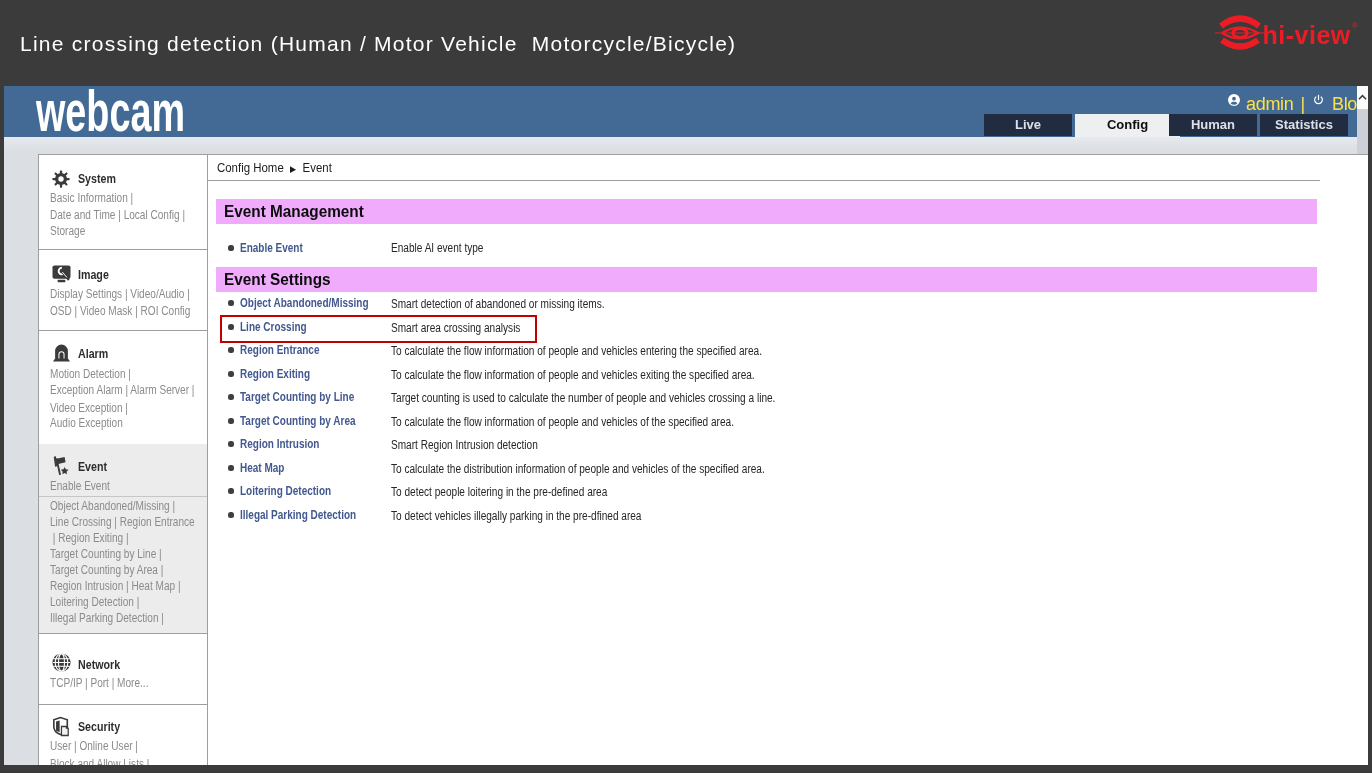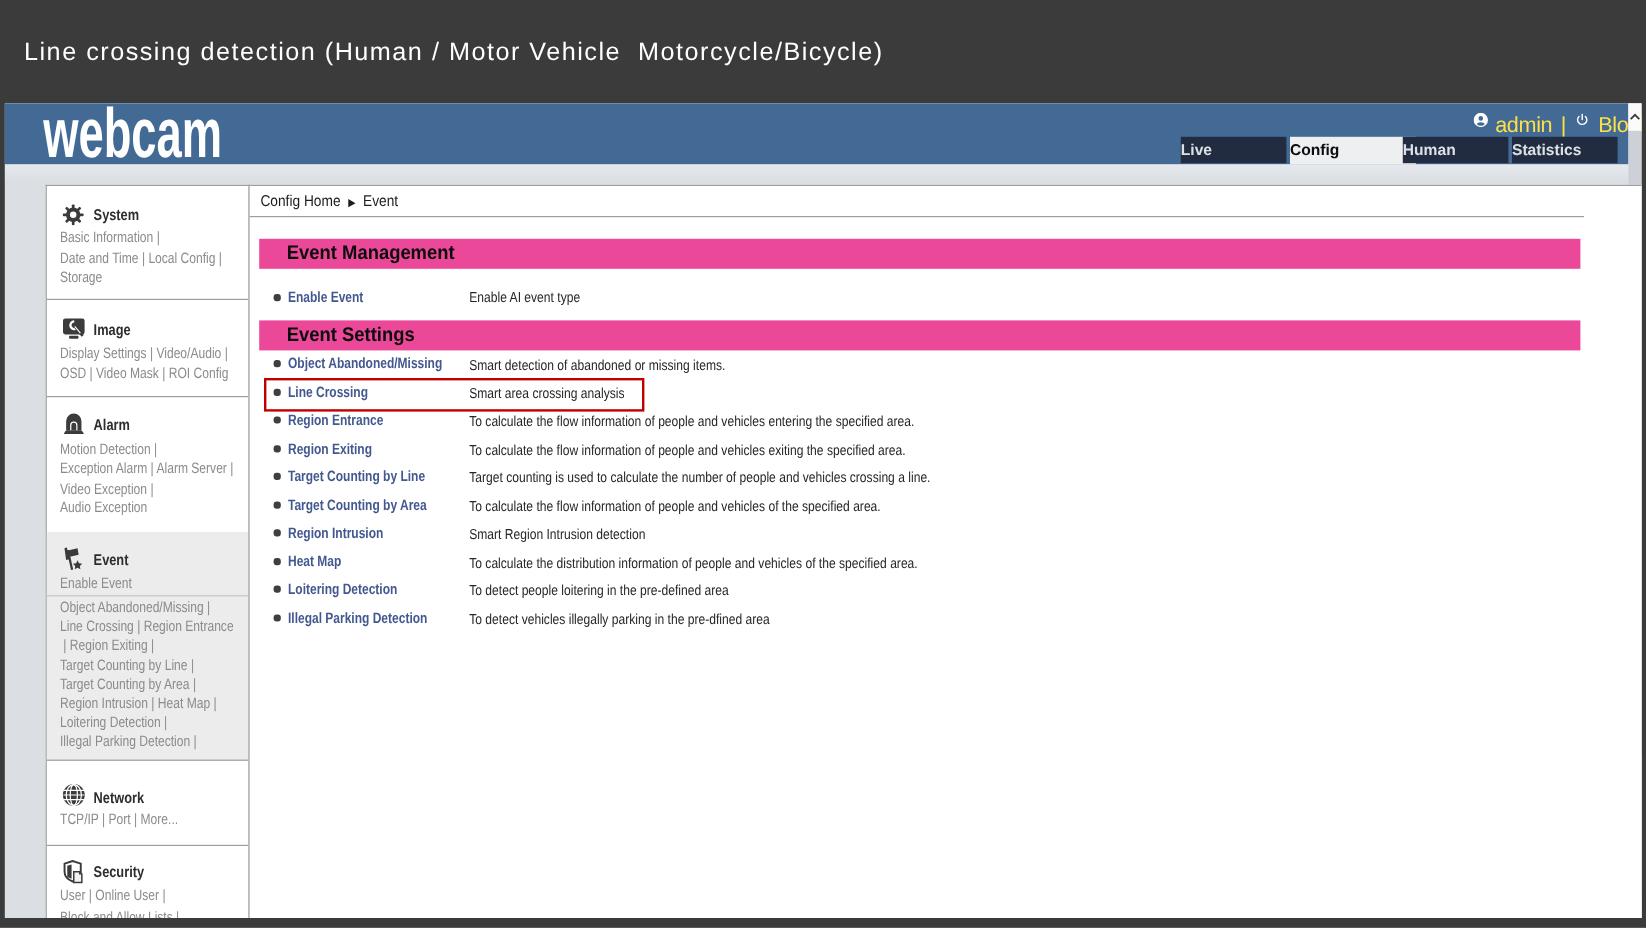--- a/index.html
+++ b/index.html
@@ -7,21 +7,21 @@
   font-family:"Liberation Sans", sans-serif; }
 .topbar { position:absolute; left:0; top:0; width:1372px; height:86px; background:#3b3b3b; }
 .title { position:absolute; left:20px; top:32px; color:#ffffff; font-size:21px; letter-spacing:1.25px; white-space:pre; }
 .hiview { position:absolute; left:1215px; top:6px; }
 .app { position:absolute; left:4px; top:86px; width:1364px; height:679px; background:#dbdfe4; overflow:hidden; }
 .bluebar { position:absolute; left:0; top:0; width:1353px; height:51px; background:#436a94; }
 .userline { position:absolute; left:1224px; top:8px; height:14px; color:#fde047; font-size:18px;
   letter-spacing:-0.3px; display:flex; align-items:flex-start; }
 .tabs { position:absolute; left:980px; top:28px; width:366px; height:23px; }
 .tab { position:absolute; top:0; height:22px; background:#212c40; color:#dde1e7;
-  font-size:13px; font-weight:bold; text-align:left; line-height:22px; }
+  font-size:13px; font-weight:bold; text-align:center; line-height:22px; }
 .tab.active { background:#edeff1; color:#0d0d0d; height:23px; }
 
 .sbar { position:absolute; left:1353px; top:0; width:11px; height:679px; background:#cdd1d7; }
 .sbtn { position:absolute; left:0; width:11px; background:#fbfbfb; color:#3f3f3f; text-align:center; }
 .sthumb { position:absolute; left:0; top:543px; width:11px; height:115px; background:#f4f4f4; }
 
 .sidebar { position:absolute; left:34px; top:68px; width:170px; height:611px;
   background:#ffffff; border:1px solid #9e9e9e; border-bottom:none; }
 .icon { position:absolute; }
 .sec-title { position:absolute; font-size:13px; font-weight:bold; color:#2d2d2d;
@@ -30,34 +30,47 @@
   transform:scaleX(0.805); transform-origin:0 0; }
 .sdiv { position:absolute; left:0; width:168px; border-top:1px solid #9e9e9e; }
 .eventbg { position:absolute; left:0; top:289px; width:168px; height:190px; background:#ececec; }
 .innerdiv { position:absolute; left:0px; top:341px; width:168px; border-top:1px solid #c6c6c6; }
 
 .content { position:absolute; left:203px; top:68px; width:1292px; height:611px;
   background:#ffffff; border:1px solid #9e9e9e; border-bottom:none; }
 .crumb { position:absolute; left:0; top:0; width:1112px; height:26px; border-bottom:1px solid #9e9e9e;
   font-size:13px; color:#1c1c1c; line-height:26px; padding-left:9px; }
 .crumb span.inner { display:inline-block; transform:scaleX(0.88); transform-origin:0 50%; white-space:pre; }
-.hbar { position:absolute; left:8px; width:1101px; height:25px; background:#ec4899;
-  color:#0c0c0c; font-size:16.5px; font-weight:bold; line-height:25px; padding-left:23px; }
+.hbar { position:absolute; left:8px; width:1101px; height:25px; background:#f0abfc;
+  color:#0c0c0c; font-size:16.5px; font-weight:bold; line-height:25px; padding-left:8px; }
 .hbar span { display:inline-block; transform:scaleX(0.93); transform-origin:0 50%; white-space:pre; }
 .bullet { position:absolute; left:20px; width:6px; height:6px; border-radius:2.5px; background:#3f3f3f; }
 .rlink { position:absolute; left:32px; font-size:12.5px; font-weight:bold; color:#42588f;
   transform:scaleX(0.8); transform-origin:0 0; white-space:pre; }
 .rdesc { position:absolute; left:183px; font-size:12px; color:#262626;
   transform:scaleX(0.84); transform-origin:0 0; white-space:pre; }
 .redbox { position:absolute; left:12px; top:160px; width:317px; height:28px; border:2px solid #c00000; }
 </style>
 </head>
 <body>
 <div class="topbar">
   <div class="title">Line crossing detection (Human / Motor Vehicle&nbsp; Motorcycle/Bicycle)</div>
+  <div class="hiview">
+    <svg width="150" height="50" viewBox="0 0 150 50">
+      <g fill="none" stroke="#ed1c24">
+        <path d="M6 20 Q25 5 44 20" stroke-width="6.2"></path>
+        <path d="M7 34 Q25 47 43 34" stroke-width="6.2"></path>
+        <path d="M0 27 H49" stroke-width="1.2"></path>
+        <path d="M7 27 Q25 16 43 27 Q25 38 7 27" stroke-width="2.2"></path>
+        <ellipse cx="25" cy="27" rx="7.2" ry="4.4" stroke-width="3"></ellipse>
+      </g>
+      <text x="47.5" y="37.5" font-family="Liberation Sans, sans-serif" font-size="25" font-weight="bold" letter-spacing="0.5" fill="#ed1c24">hi-view</text>
+      <text x="137" y="22" font-family="Liberation Sans, sans-serif" font-size="8" fill="#ed1c24">®</text>
+    </svg>
+  </div>
 </div>
 <div class="app">
   <div class="bluebar">
     <svg width="200" height="51" viewBox="0 0 200 51">
       <text x="32" y="44.5" font-family="Liberation Sans, sans-serif" font-size="58" font-weight="bold" fill="#ffffff" textLength="149" lengthAdjust="spacingAndGlyphs">webcam</text>
     </svg>
     <div class="userline">
       <svg width="12" height="12" viewBox="0 0 24 24" fill="#ffffff" style="margin-right:6px">
         <path d="M12 0a12 12 0 1 0 0 24 12 12 0 0 0 0-24zm0 5.5a3.8 3.8 0 1 1 0 7.6 3.8 3.8 0 0 1 0-7.6zm0 16.2a9.3 9.3 0 0 1-6.5-2.6c.3-2.2 3.2-3.5 6.5-3.5s6.2 1.3 6.5 3.5a9.3 9.3 0 0 1-6.5 2.6z"></path>
       </svg>

